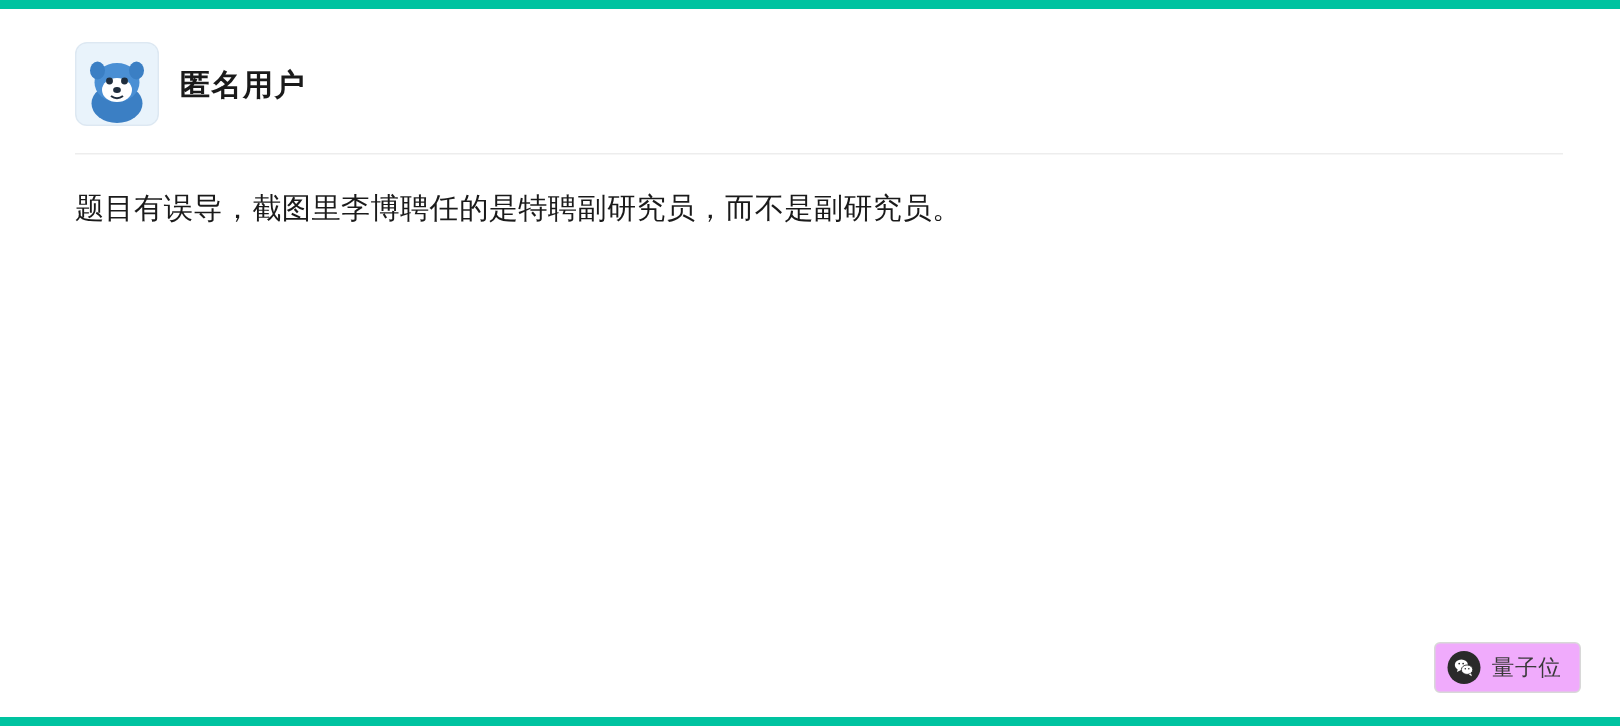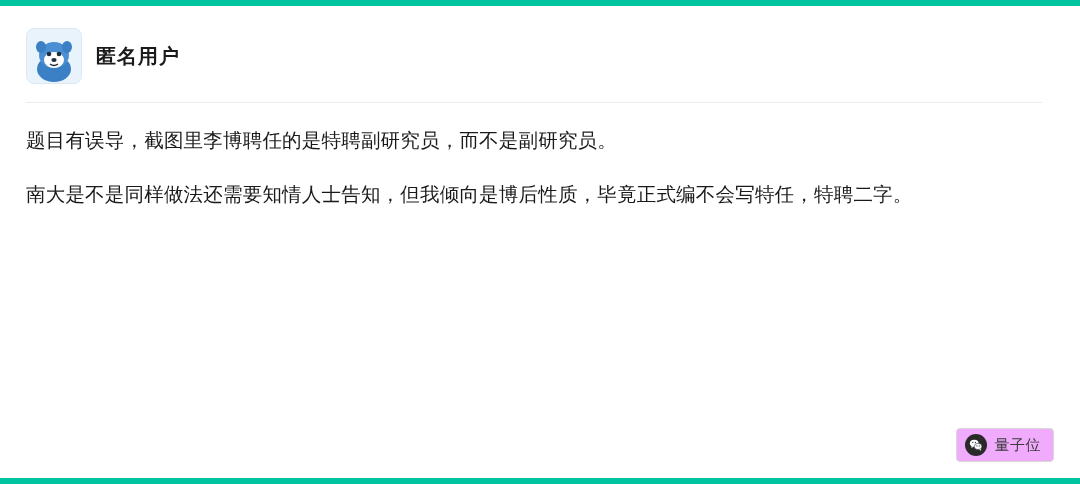--- a/index.html
+++ b/index.html
@@ -20,20 +20,21 @@
     box-sizing: border-box;
     border-top: 6px solid #00c3a0;
     border-bottom: 6px solid #00c3a0;
     background: #ffffff;
   }
   .answer-card {
     position: relative;
     padding: 18px 38px 0 26px;
     box-sizing: border-box;
     height: 100%;
+    margin-left: 24px;
   }
   .author-row {
     display: flex;
     align-items: center;
     gap: 14px;
     height: 64px;
   }
   .avatar {
     width: 54px;
     height: 54px;
@@ -65,20 +66,21 @@
   }
   .body-text {
     margin-top: 18px;
     font-size: 19.5px;
     line-height: 1.95;
     color: #1a1a1a;
     letter-spacing: 0.2px;
   }
   .body-text p {
     margin: 0 0 16px 0;
+    font-family: Liberation Mono, monospace;
   }
   .watermark {
     position: absolute;
     right: 26px;
     bottom: 16px;
     display: flex;
     align-items: center;
     gap: 8px;
     padding: 5px 12px 5px 8px;
     border: 1px solid #d8d8d8;
@@ -123,21 +125,20 @@
         </svg>
       </div>
       <div class="author-name">匿名用户</div>
     </div>
 
     <div class="divider"></div>
 
 
     <div class="body-text">
       <p>题目有误导，截图里李博聘任的是特聘副研究员，而不是副研究员。</p>
-      <p>南大是不是同样做法还需要知情人士告知，但我倾向是博后性质，毕竟正式编不会写特任，特聘二字。</p>
     </div>
 
     <div class="watermark">
       <span class="wm-icon">
         <svg width="14" height="14" viewBox="0 0 24 24" aria-hidden="true">
           <ellipse cx="9" cy="9" rx="7.5" ry="6.2" fill="#ffffff"></ellipse>
           <polygon points="5,13 4,17 8,15" fill="#ffffff"></polygon>
           <ellipse cx="15.5" cy="14.5" rx="6.5" ry="5.4" fill="#ffffff" stroke="#2a2a2a" stroke-width="1"></ellipse>
           <polygon points="20,18.5 21,22 17.5,20" fill="#ffffff"></polygon>
           <circle cx="6.5" cy="7.5" r="1" fill="#2a2a2a"></circle>

